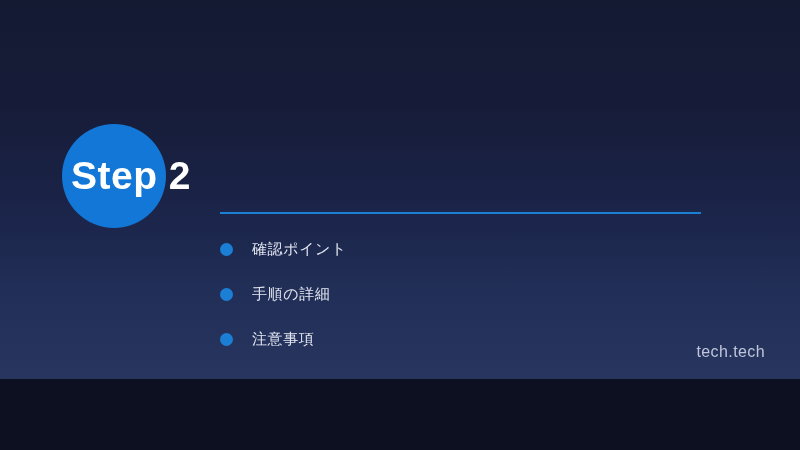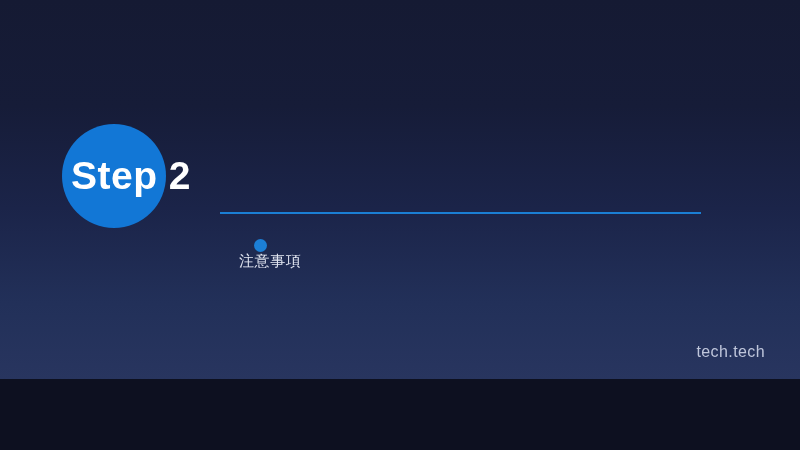--- a/index.html
+++ b/index.html
@@ -80,21 +80,20 @@
     list-style: none;
   }
   .bullet-item {
     display: flex;
     align-items: center;
     height: 20px;
     margin-bottom: 25px;
   }
   .bullet-item:last-child {
     margin-bottom: 0;
-    flex-direction: column;
   }
   .bullet-dot {
     width: 13px;
     height: 13px;
     border-radius: 50%;
     background: #1c7fd6;
     flex: 0 0 auto;
   }
   .bullet-text {
     margin-left: 19px;
@@ -123,19 +122,27 @@
 
   <div class="step-circle"></div>
   <div class="step-label">Step 2</div>
 
 
   <div class="divider"></div>
 
   <ul class="bullets">
     <li class="bullet-item">
       <span class="bullet-dot"></span>
+      <span class="bullet-text">確認ポイント</span>
+    </li>
+    <li class="bullet-item">
+      <span class="bullet-dot"></span>
+      <span class="bullet-text">手順の詳細</span>
+    </li>
+    <li class="bullet-item">
+      <span class="bullet-dot"></span>
       <span class="bullet-text">注意事項</span>
     </li>
   </ul>
 
   <div class="footer">tech.tech</div>
 
 </div>
 
 </body></html>

